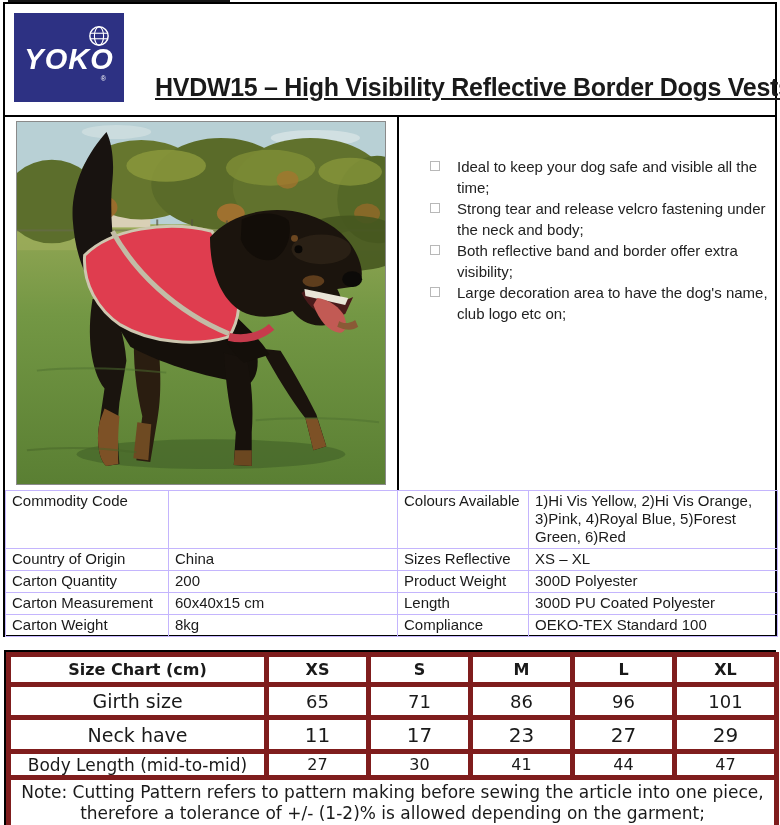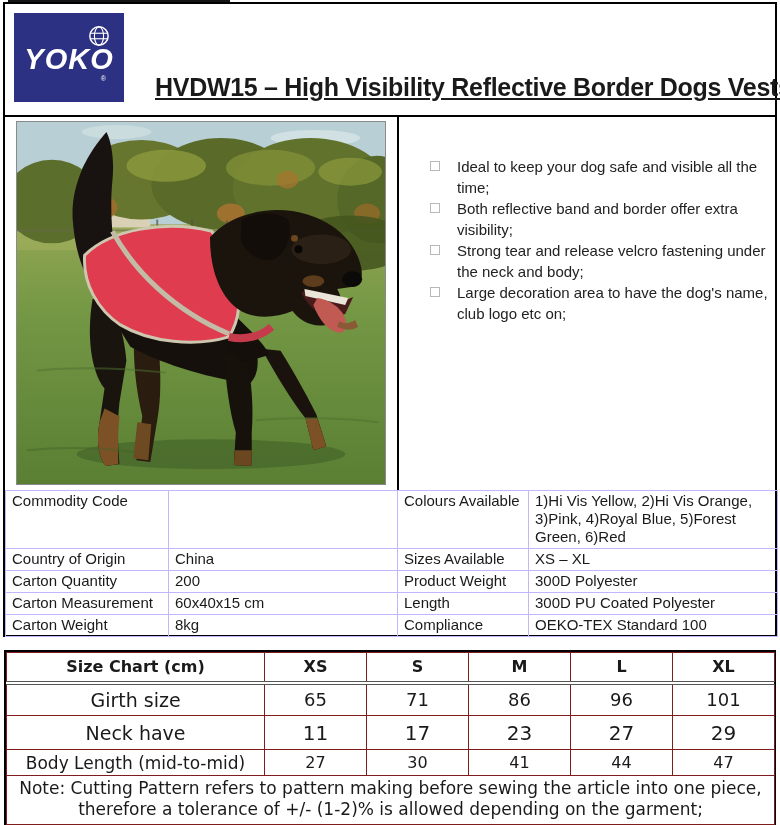--- a/index.html
+++ b/index.html
@@ -29,21 +29,21 @@
 
   
   .info-table { width:100%; border-collapse:collapse; table-layout:fixed; }
   .info-table td { border:1px solid #c4b5fd; font-size:15px; padding:1px 6px 2px 6px; vertical-align:top; line-height:18px; }
   .info-table tr.tall td { height:58px; }
 
   
   .size-block { position:absolute; left:4px; top:650px; width:772px; border:2px solid #000; background:#fff; }
   .size-table { width:100%; border-collapse:collapse; table-layout:fixed;
                 font-family:cursive, "DejaVu Sans", sans-serif; }
-  .size-table th, .size-table td { border:1px solid #7f1d1d; text-align:center;margin-left:20px; }
+  .size-table th, .size-table td { border:5px solid #7f1d1d; text-align:center;margin-left:20px; }
   .size-table thead th { font-size:16px; font-weight:bold; height:30px; border-bottom:4px double #555; }
   .size-table .r-girth td { font-size:18px; height:33px; }
   .size-table .r-neck td  { font-size:20px; height:34px; }
   .size-table .r-body td  { font-size:16px; height:26px; }
   .size-table td.rowlabel { font-size:19px; }
   .size-table .r-body td.rowlabel { font-size:17px; }
   .size-table .note-cell { text-align:center; font-size:17px; line-height:21px; padding:2px 6px 4px 6px; height:45px; }
 </style>
 </head>
 <body>
@@ -158,25 +158,25 @@
         </div>
       </div>
 
       <div class="features">
         <div class="feature-item">
           <span class="bullet-square"></span>
           <span>Ideal to keep your dog safe and visible all the time;</span>
         </div>
         <div class="feature-item">
           <span class="bullet-square"></span>
+          <span>Strong tear and release velcro fastening under the neck and body;</span>
+        </div>
+        <div class="feature-item">
+          <span class="bullet-square"></span>
           <span>Both reflective band and border offer extra visibility;</span>
-        </div>
-        <div class="feature-item">
-          <span class="bullet-square"></span>
-          <span>Strong tear and release velcro fastening under the neck and body;</span>
         </div>
         <div class="feature-item">
           <span class="bullet-square"></span>
           <span>Large decoration area to have the dog's name, club logo etc on;</span>
         </div>
       </div>
     </div>
 
     <table class="info-table">
       <colgroup>
@@ -188,21 +188,21 @@
       <tbody>
           <tr class="tall">
         <td>Commodity Code</td>
         <td></td>
         <td>Colours Available</td>
         <td>1)Hi Vis Yellow, 2)Hi Vis Orange, 3)Pink, 4)Royal Blue, 5)Forest Green, 6)Red</td>
       </tr>
       <tr>
         <td>Country of Origin</td>
         <td>China</td>
-        <td>Sizes Available</td>
+        <td>Sizes Reflective</td>
         <td>XS – XL</td>
       </tr>
       <tr>
         <td>Carton Quantity</td>
         <td>200</td>
         <td>Product Weight</td>
         <td>300D Polyester</td>
       </tr>
       <tr>
         <td>Carton Measurement</td>

